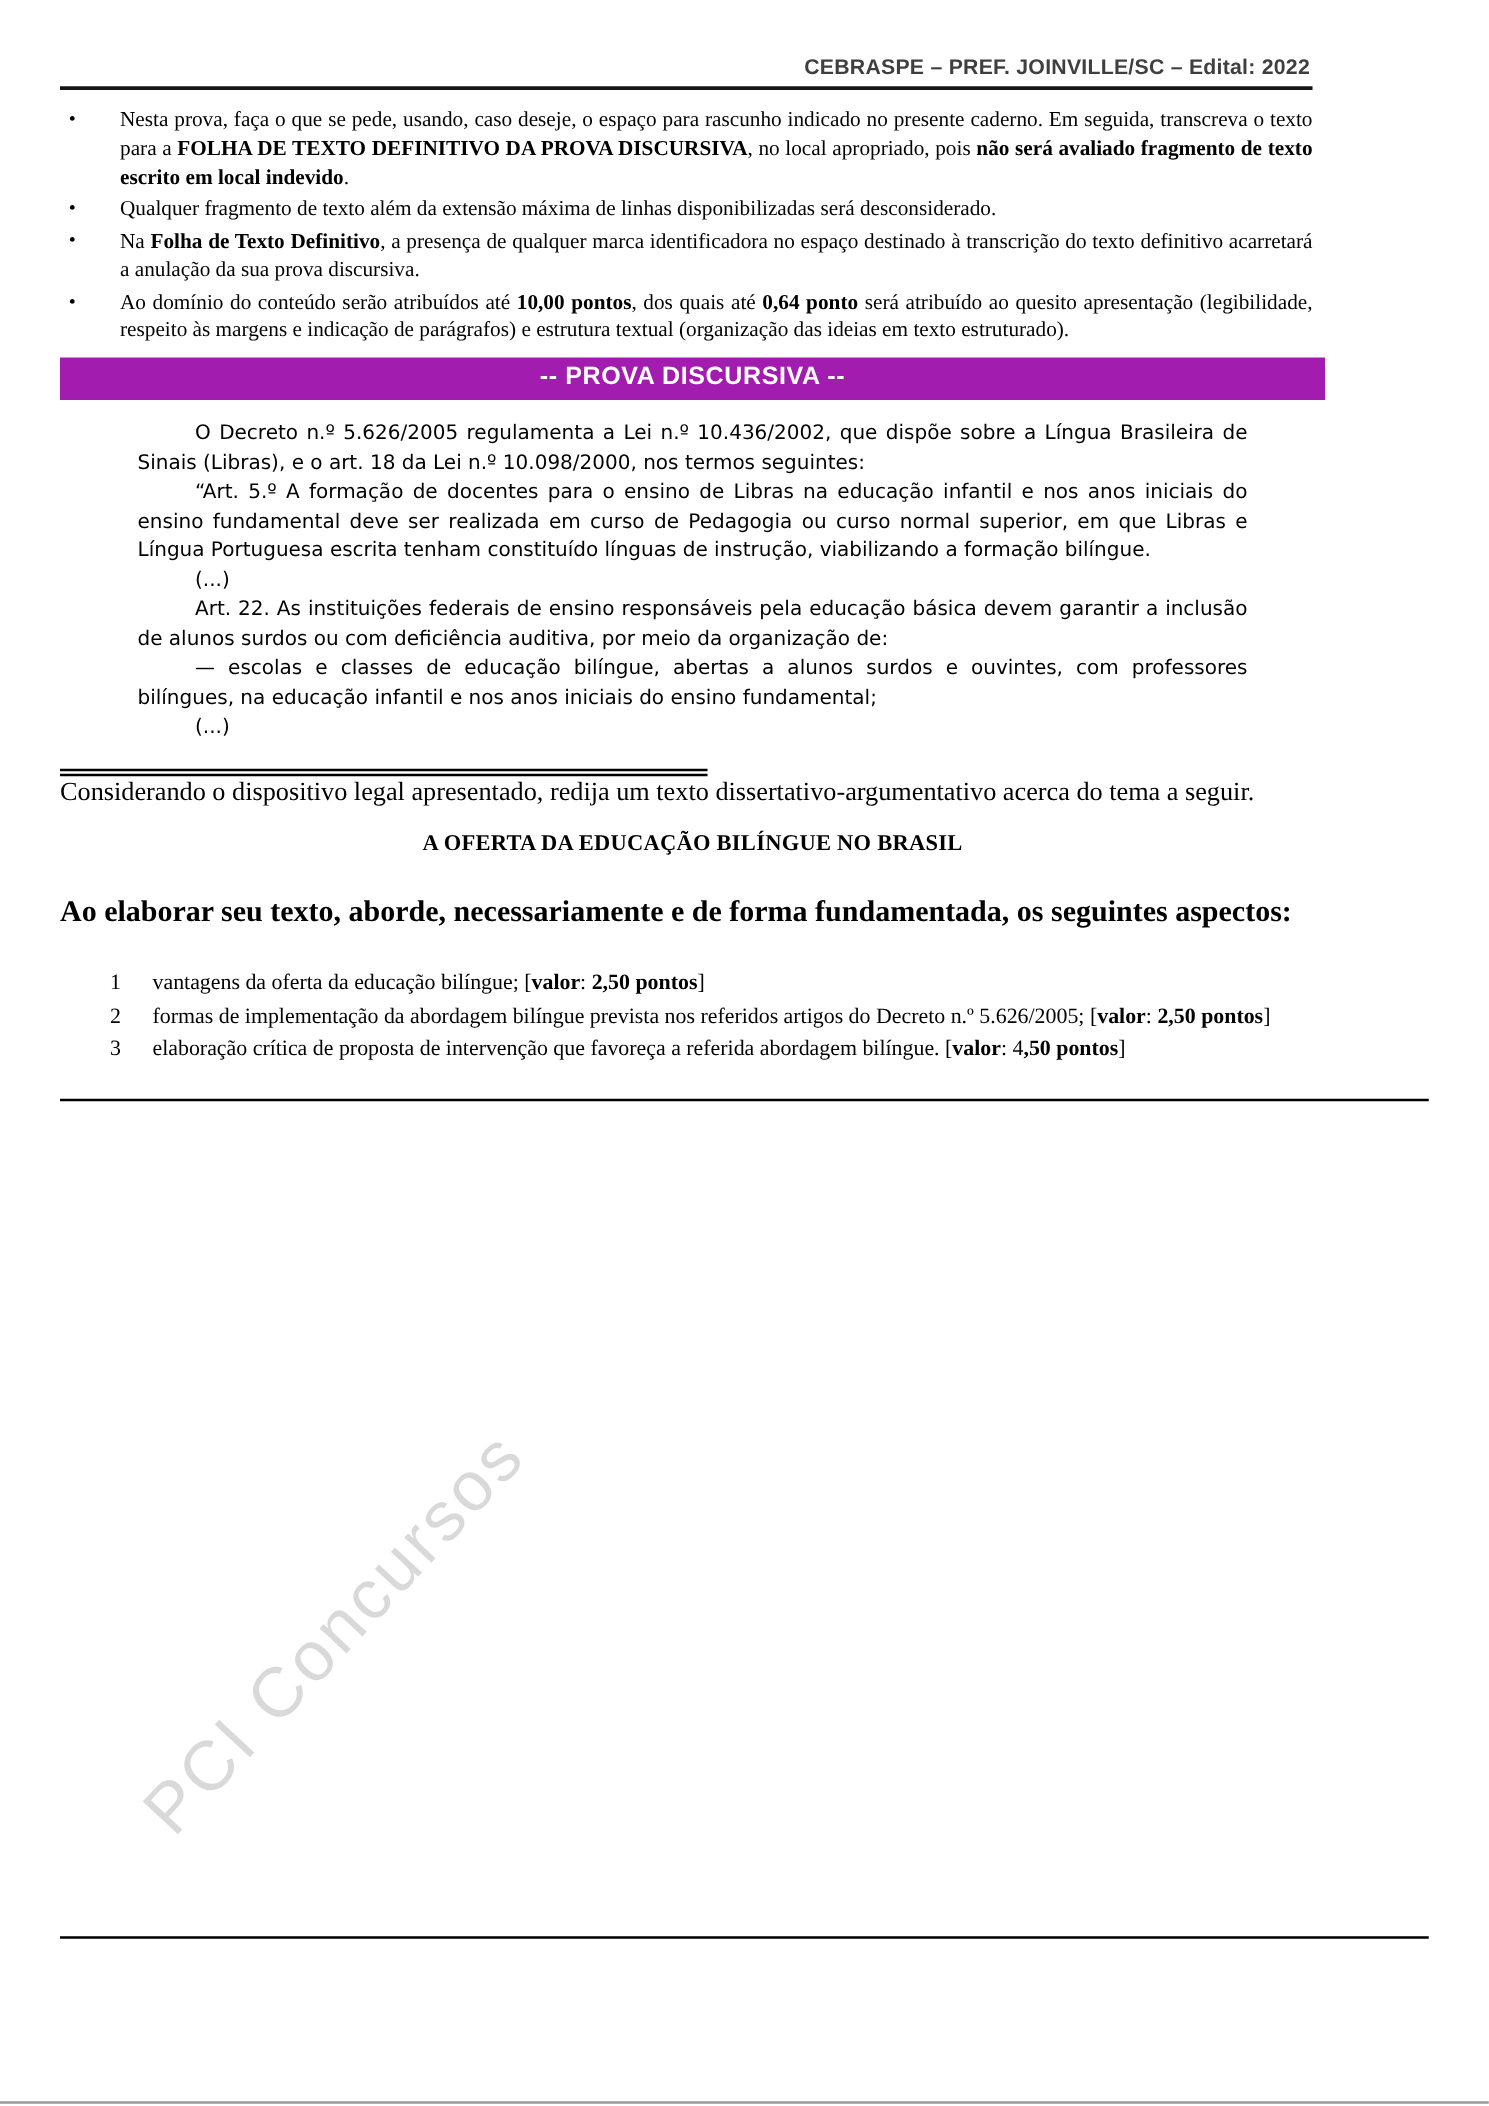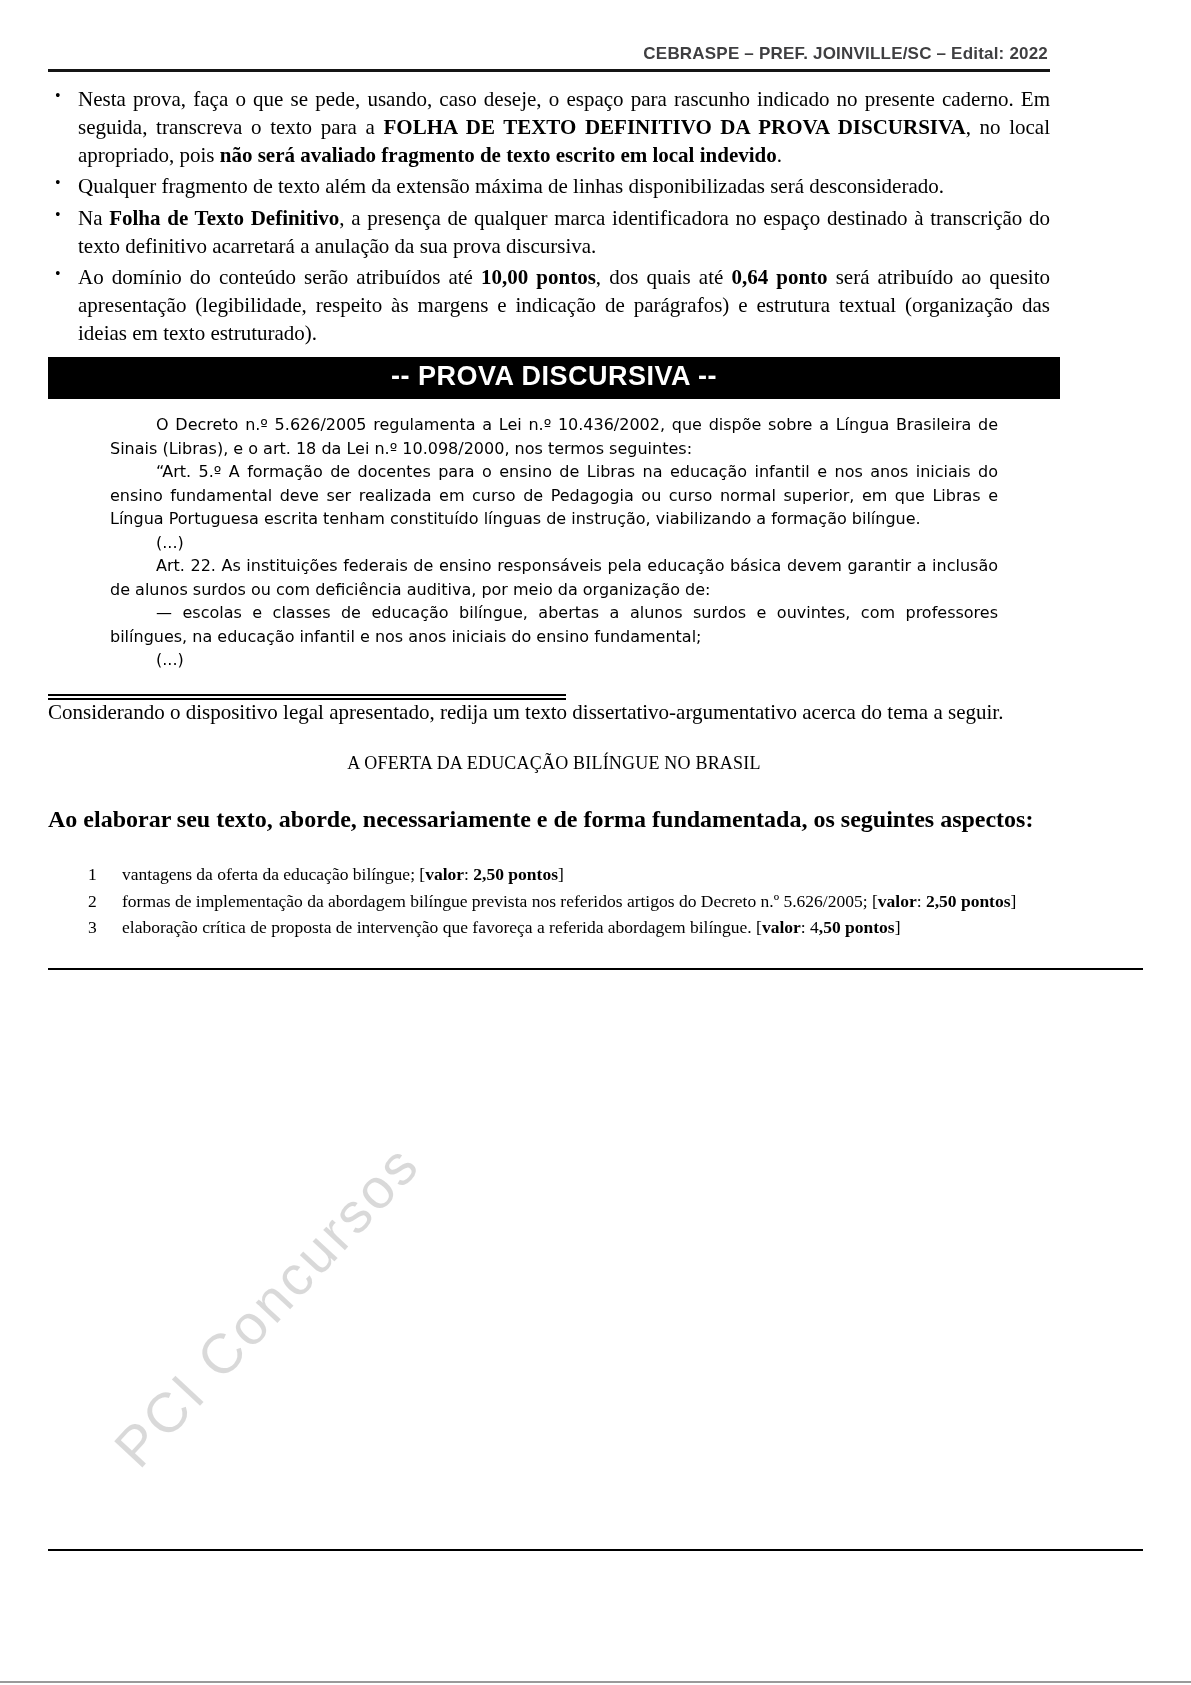--- a/index.html
+++ b/index.html
@@ -20,31 +20,31 @@
     font-size:17px;
     color:#3f3f41;
     padding-right:2px;
     letter-spacing:0.2px;
   }
   .header-rule { border:none; border-top:3px solid #151515; margin-top:5px; }
 
   .instructions { margin-top:13px; }
   .instr-item { display:flex; margin-bottom:3px; }
   .bullet-glyph { flex:0 0 30px; padding-left:7px; font-size:16px; line-height:1.34; }
-  .instr-text { flex:1; text-align:justify; font-size:21px; line-height:1.34; }
+  .instr-text { flex:1; text-align:justify; font-size:17px; line-height:1.34;margin-left:18px; }
   .b { font-weight:bold; }
 
   .banner {
     margin-top:10px;
     width:1012px;
-    background:#000000;
+    background:#a21caf;
     color:#ffffff;
     font-family:"Liberation Sans", sans-serif;
     font-weight:bold;
-    font-size:27px;
+    font-size:20px;
     text-align:center;
     padding:4px 0 7px 0;
     letter-spacing:0.5px;
   }
 
   .decree {
     width:1012px;
     padding-left:62px;
     padding-right:62px;
     margin-top:14px;
@@ -59,23 +59,23 @@
     margin-top:22px;
     width:518px;
     height:6px;
     border-top:2px solid #000;
     border-bottom:2px solid #000;
   }
 
   .command { font-size:21px; }
   .theme-title {
     width:1012px;
-    margin-top:28px;
+    margin-top:18px;
     text-align:center;
-    font-weight:normal;
+    font-weight:bold;
     font-size:18px;
     letter-spacing:0.2px;
   }
   .aspects-intro { margin-top:32px; font-size:24px;font-weight:bold; }
 
   .aspects { margin-top:30px; margin-left:40px; }
   .aspect { display:flex; margin-bottom:3px; }
   .aspect-num { flex:0 0 34px; font-size:17.5px; line-height:1.36; }
   .aspect-text { flex:1; text-align:justify; font-size:17.5px; line-height:1.36; }
 

